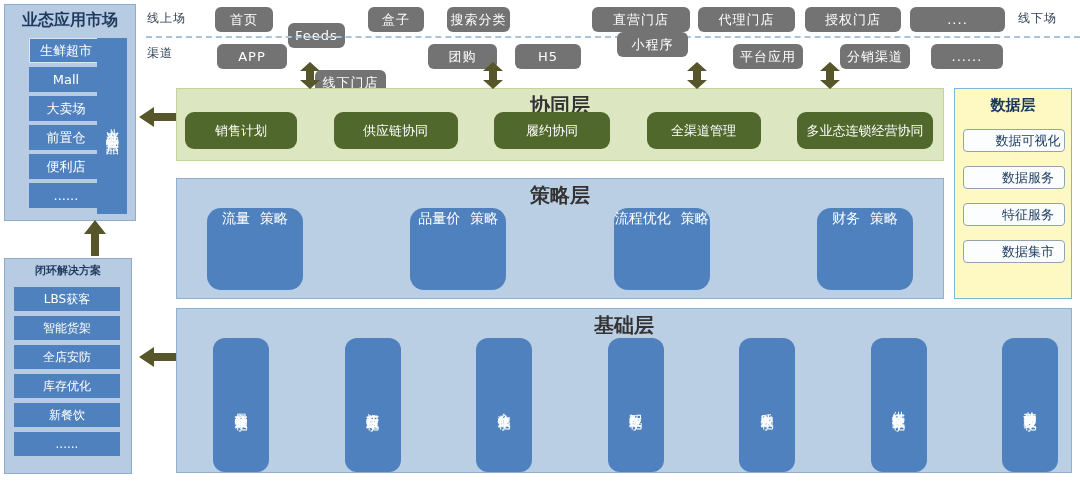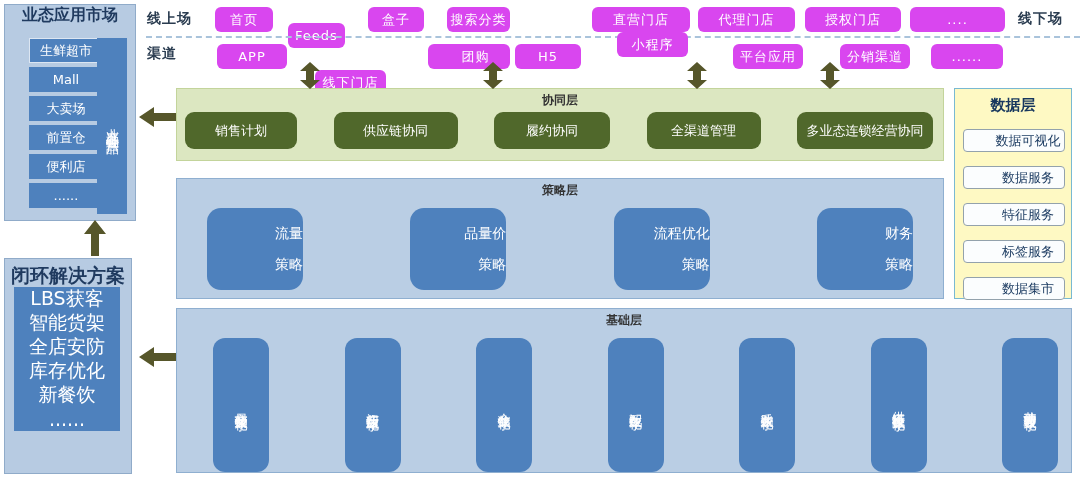--- a/index.html
+++ b/index.html
@@ -1,54 +1,54 @@
 <!DOCTYPE html>
 <html><head>
 <meta charset="utf-8">
 <style>
   html,body{margin:0;padding:0;background:#fff;}
   body{font-family:"DejaVu Sans","Liberation Sans",sans-serif;}
   #canvas{position:relative;width:1080px;height:482px;background:#ffffff;overflow:hidden;}
 
   
-  .row-label{position:absolute;font-size:14px;font-weight:bold;color:#2A3C50;letter-spacing:1px;}
+  .row-label{position:absolute;font-size:12px;font-weight:normal;color:#2A3C50;letter-spacing:1px;}
   .divider{position:absolute;left:146px;top:36px;width:934px;border-top:2px dashed #A9C3DB;}
-  .tbtn{position:absolute;height:25px;background:#d946ef;color:#fff;border-radius:6px;
+  .tbtn{position:absolute;height:25px;background:#737373;color:#fff;border-radius:6px;
         font-size:13px;display:flex;align-items:center;justify-content:center;letter-spacing:1px;}
 
   
   .panel-market{position:absolute;left:4px;top:4px;width:130px;height:215px;background:#B7CBE2;border:1px solid #90ABC9;}
   .panel-closed{position:absolute;left:4px;top:258px;width:126px;height:214px;background:#B7CBE2;border:1px solid #90ABC9;}
-  .lp-title{text-align:center;font-size:16px;font-weight:bold;color:#1F3A5F;}
-  .lp-title.small{font-size:19px;margin-top:4px;}
+  .lp-title{text-align:center;font-size:16px;font-weight:bold;color:#1F3A5F;margin-top:5px;}
+  .lp-title.small{font-size:11px;margin-top:4px;}
   .m-items{position:absolute;left:24px;top:33px;}
   .m-item{width:74px;height:25px;margin-bottom:4px;background:#4E81BD;color:#fff;font-size:13px;
           display:flex;align-items:center;justify-content:center;box-sizing:border-box;}
   .m-item.first{border:1px solid #DCE6F2;}
   .m-vertical{position:absolute;left:92px;top:33px;width:30px;height:176px;background:#4E81BD;color:#fff;
           writing-mode:vertical-rl;text-orientation:upright;font-size:13px;letter-spacing:2px;
           display:flex;align-items:center;justify-content:center;}
   .c-items{position:absolute;left:9px;top:28px;}
-  .c-item{width:106px;height:24px;background:#4E81BD;color:#fff;font-size:19px;
+  .c-item{width:106px;height:24px;margin-bottom:5px;background:#4E81BD;color:#fff;font-size:12px;
           display:flex;align-items:center;justify-content:center;}
 
   
   .panel-collab{position:absolute;left:176px;top:88px;width:768px;height:73px;background:#DCE7C1;border:1px solid #C3D49B;box-sizing:border-box;}
-  .layer-title{text-align:center;font-size:12px;font-weight:600;color:#333;margin-top:3px;}
+  .layer-title{text-align:center;font-size:20px;font-weight:600;color:#333;margin-top:3px;}
   .collab-buttons{position:absolute;left:8px;right:10px;top:23px;display:flex;justify-content:space-between;}
   .gbtn{height:37px;background:#50682B;color:#fff;border-radius:9px;font-size:13px;
         display:flex;align-items:center;justify-content:center;box-sizing:border-box;}
   .gbtn:nth-child(1){width:112px}.gbtn:nth-child(2){width:124px}.gbtn:nth-child(3){width:116px}
   .gbtn:nth-child(4){width:114px}.gbtn:nth-child(5){width:136px}
 
   
   .panel-strategy{position:absolute;left:176px;top:178px;width:768px;height:121px;background:#BACEE4;border:1px solid #8FAFD0;box-sizing:border-box;}
   .strategy-cards{position:absolute;left:30px;right:30px;top:29px;display:flex;justify-content:space-between;}
   .scard{width:96px;height:82px;background:#4E81BD;border-radius:14px;color:#fff;font-size:14px;line-height:1.5;
-         display:flex;flex-direction:column;align-items:flex-end;justify-content:center;gap:10px;}
+         display:flex;flex-direction:row;align-items:flex-start;justify-content:center;gap:10px;}
 
   
   .panel-foundation{position:absolute;left:176px;top:308px;width:896px;height:165px;background:#BACEE4;border:1px solid #8FAFD0;box-sizing:border-box;}
   .pillars{position:absolute;left:36px;top:29px;width:845px;display:flex;justify-content:space-between;}
   .pillar{width:56px;height:134px;background:#4E81BD;border-radius:12px;color:#fff;font-size:13px;letter-spacing:1px;
           writing-mode:vertical-rl;text-orientation:upright;display:flex;align-items:center;justify-content:center;line-height:1;}
 
   
   .panel-data{position:absolute;left:954px;top:88px;width:118px;height:211px;background:#fef9c3;border:1px solid #79B9D2;box-sizing:border-box;}
   .data-title{text-align:center;font-size:15px;font-weight:bold;color:#17375E;margin-top:7px;}
@@ -73,21 +73,21 @@
   <div class="tbtn" style="left:698px;top:7px;width:97px;">代理门店</div>
   <div class="tbtn" style="left:805px;top:7px;width:96px;">授权门店</div>
   <div class="tbtn" style="left:910px;top:7px;width:95px;">....</div>
   <div class="row-label" style="left:1018px;top:10px;">线下场</div>
 
   <div class="divider"></div>
 
   <div class="row-label" style="left:147px;top:45px;">渠道</div>
   <div class="tbtn" style="left:217px;top:44px;width:70px;">APP</div>
   <div class="tbtn" style="left:315px;top:44px;width:71px;margin-top:26px;">线下门店</div>
-  <div class="tbtn" style="left:428px;top:44px;width:69px;padding-left:13px;">团购</div>
+  <div class="tbtn" style="left:428px;top:44px;width:69px;">团购</div>
   <div class="tbtn" style="left:515px;top:44px;width:66px;">H5</div>
   <div class="tbtn" style="left:617px;top:32px;width:71px;">小程序</div>
   <div class="tbtn" style="left:733px;top:44px;width:70px;">平台应用</div>
   <div class="tbtn" style="left:840px;top:44px;width:70px;">分销渠道</div>
   <div class="tbtn" style="left:931px;top:44px;width:72px;">......</div>
 
   <div class="panel-market">
     <div class="lp-title">业态应用市场</div>
     <div class="m-items">
       <div class="m-item first">生鲜超市</div>
@@ -157,21 +157,20 @@
       <div class="pillar">劳动力管理数字化</div>
     </div>
   </div>
 
   <div class="panel-data">
     <div class="data-title">数据层</div>
     <div class="d-items">
       <div class="d-item">数据可视化</div>
       <div class="d-item">数据服务</div>
       <div class="d-item">特征服务</div>
-      <div class="d-item">标签服务</div>
       <div class="d-item">数据集市</div>
     </div>
   </div>
 
   <svg class="arrow" style="left:300px;top:62px;" width="20" height="27">
     <polygon points="10,0 20,9 14,9 14,18 20,18 10,27 0,18 6,18 6,9 0,9"></polygon>
   </svg>
   <svg class="arrow" style="left:483px;top:62px;" width="20" height="27">
     <polygon points="10,0 20,9 14,9 14,18 20,18 10,27 0,18 6,18 6,9 0,9"></polygon>
   </svg>

